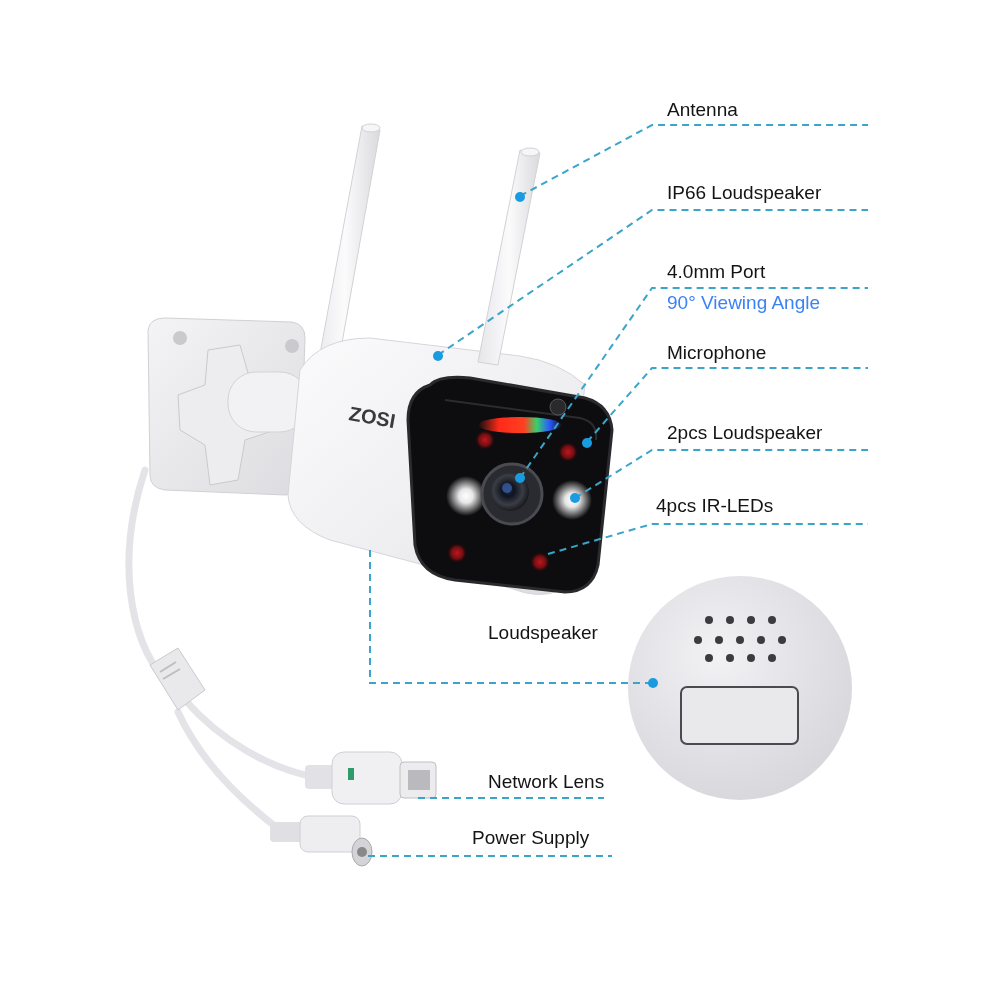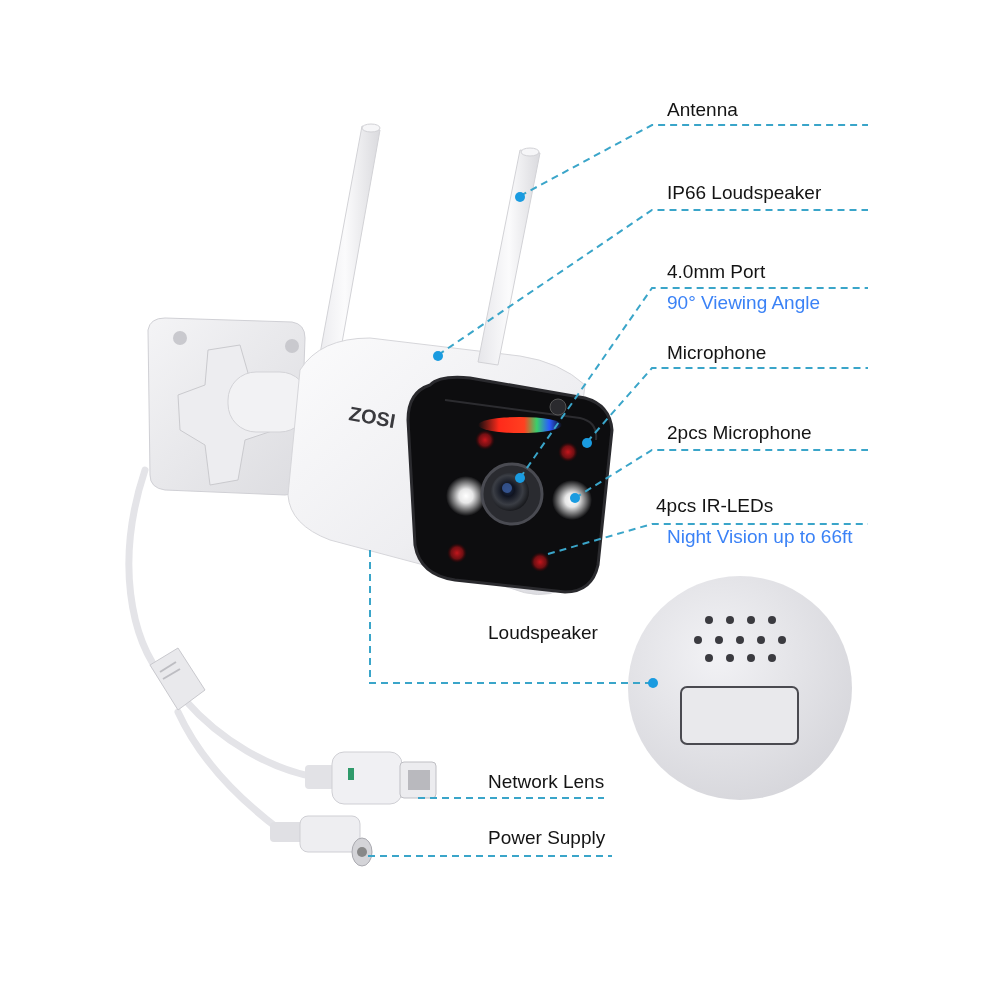--- a/index.html
+++ b/index.html
@@ -172,20 +172,19 @@
     <circle cx="575" cy="498" r="5"></circle>
     <circle cx="653" cy="683" r="5"></circle>
   </g>
 </svg>
 
 <div class="label bold" style="left:667px;top:99px">Antenna</div>
 <div class="label" style="left:667px;top:182px">IP66 Loudspeaker</div>
 <div class="label bold" style="left:667px;top:261px">4.0mm Port</div>
 <div class="label sub" style="left:667px;top:292px">90° Viewing Angle</div>
 <div class="label bold" style="left:667px;top:342px">Microphone</div>
-<div class="label bold" style="left:667px;top:422px">2pcs Microphone</div>
+<div class="label bold" style="left:667px;top:422px">2pcs Loudspeaker</div>
 <div class="label bold" style="left:656px;top:495px">4pcs IR-LEDs</div>
-<div class="label sub" style="left:667px;top:526px">Night Vision up to 66ft</div>
 <div class="label" style="left:488px;top:622px">Loudspeaker</div>
 <div class="label" style="left:488px;top:771px">Network Lens</div>
-<div class="label" style="left:488px;top:827px">Power Supply</div>
+<div class="label" style="left:472px;top:827px">Power Supply</div>
 
 </div>
 
 </body></html>

